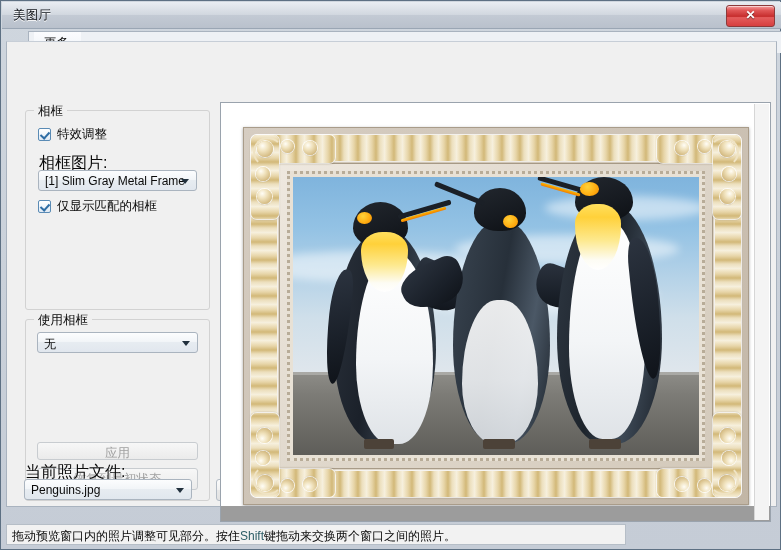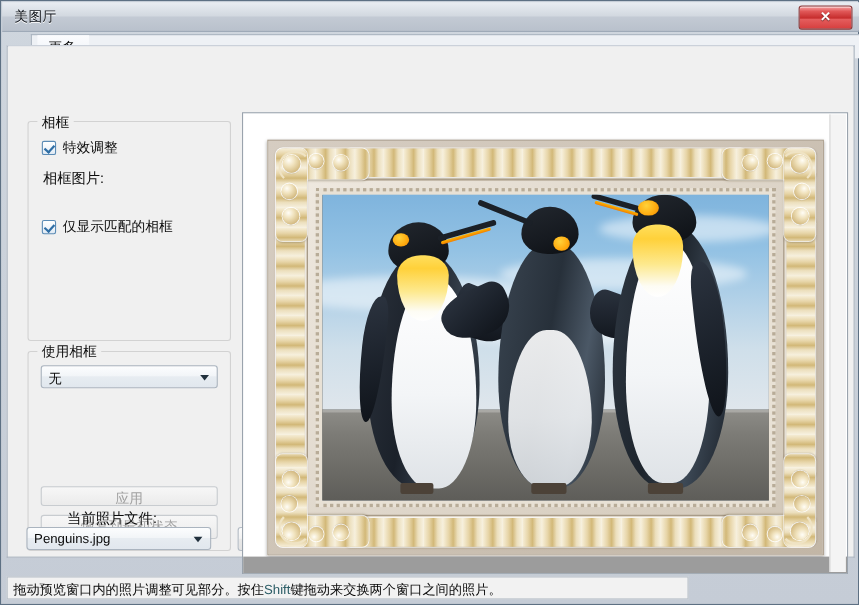--- a/index.html
+++ b/index.html
@@ -89,21 +89,21 @@
     background:linear-gradient(180deg,#ffffff 0%,#eef4fa 60%,#dfe9f3 100%);
     border-radius:2px;position:relative;flex:none;
   }
   .chk::after{
     content:"";position:absolute;left:3px;top:1px;
     width:4px;height:7px;border:solid #2f6ea5;
     border-width:0 2px 2px 0;transform:rotate(42deg);
   }
   .chk-label{margin-left:6px;font-size:12.5px;color:#0a0a0a;white-space:nowrap;}
   
-  .lbl{position:absolute;font-size:13px;color:#0a0a0a;white-space:nowrap;}
+  .lbl{position:absolute;font-size:16px;color:#0a0a0a;white-space:nowrap;}
   
   .combo{
     position:absolute;height:21px;box-sizing:border-box;
     border:1px solid #aab4bf;border-radius:3px;
     background:linear-gradient(180deg,#fcfdfe 0%,#f2f5f8 46%,#e7ecf1 50%,#e1e7ee 100%);
     cursor:pointer;
   }
   .combo-text{
     position:absolute;left:6px;top:3px;
     font-size:12px;color:#0a0a0a;white-space:nowrap;overflow:hidden;
@@ -243,41 +243,45 @@
     <div class="group" id="grp-frame">
       <div class="group-title">相框</div>
 
       <div class="chk-row" style="left:12px;top:15px;">
         <span class="chk"></span>
         <span class="chk-label">特效调整</span>
       </div>
 
       <div class="lbl" style="left:13px;top:42px;">相框图片:</div>
 
+      <div class="combo" style="left:12px;top:59px;width:159px;">
+        <div class="combo-text">[1] Slim Gray Metal Frame</div>
+        <div class="combo-arrow"></div>
+      </div>
 
       <div class="chk-row" style="left:12px;top:87px;">
         <span class="chk"></span>
         <span class="chk-label">仅显示匹配的相框</span>
       </div>
     </div>
 
     <div class="group" id="grp-effect">
       <div class="group-title">使用相框</div>
 
       <div class="combo" style="left:11px;top:12px;width:161px;">
         <div class="combo-text">无</div>
         <div class="combo-arrow"></div>
       </div>
 
       <div class="btn disabled" style="left:11px;top:122px;width:161px;height:18px;line-height:21px;">应用</div>
 
       <div class="btn disabled" style="left:11px;top:148px;width:161px;height:22px;line-height:21px;">恢复到最初状态</div>
     </div>
 
-    <div class="lbl" style="left:18px;top:420px;margin-left:36px;">当前照片文件:</div>
+    <div class="lbl" style="left:18px;top:420px;">当前照片文件:</div>
     <div class="combo" style="left:17px;top:437px;width:168px;">
       <div class="combo-text">Penguins.jpg</div>
       <div class="combo-arrow"></div>
     </div>
 
     <div class="btn" style="left:209px;top:437px;width:172px;height:22px;line-height:21px;">下载更多相框</div>
     <div class="btn default" style="left:508px;top:437px;width:74px;height:22px;line-height:21px;">确定</div>
     <div class="btn" style="left:589px;top:437px;width:74px;height:22px;line-height:21px;">取消</div>
     <div class="btn" style="left:670px;top:437px;width:74px;height:22px;line-height:21px;">帮助</div>
 

